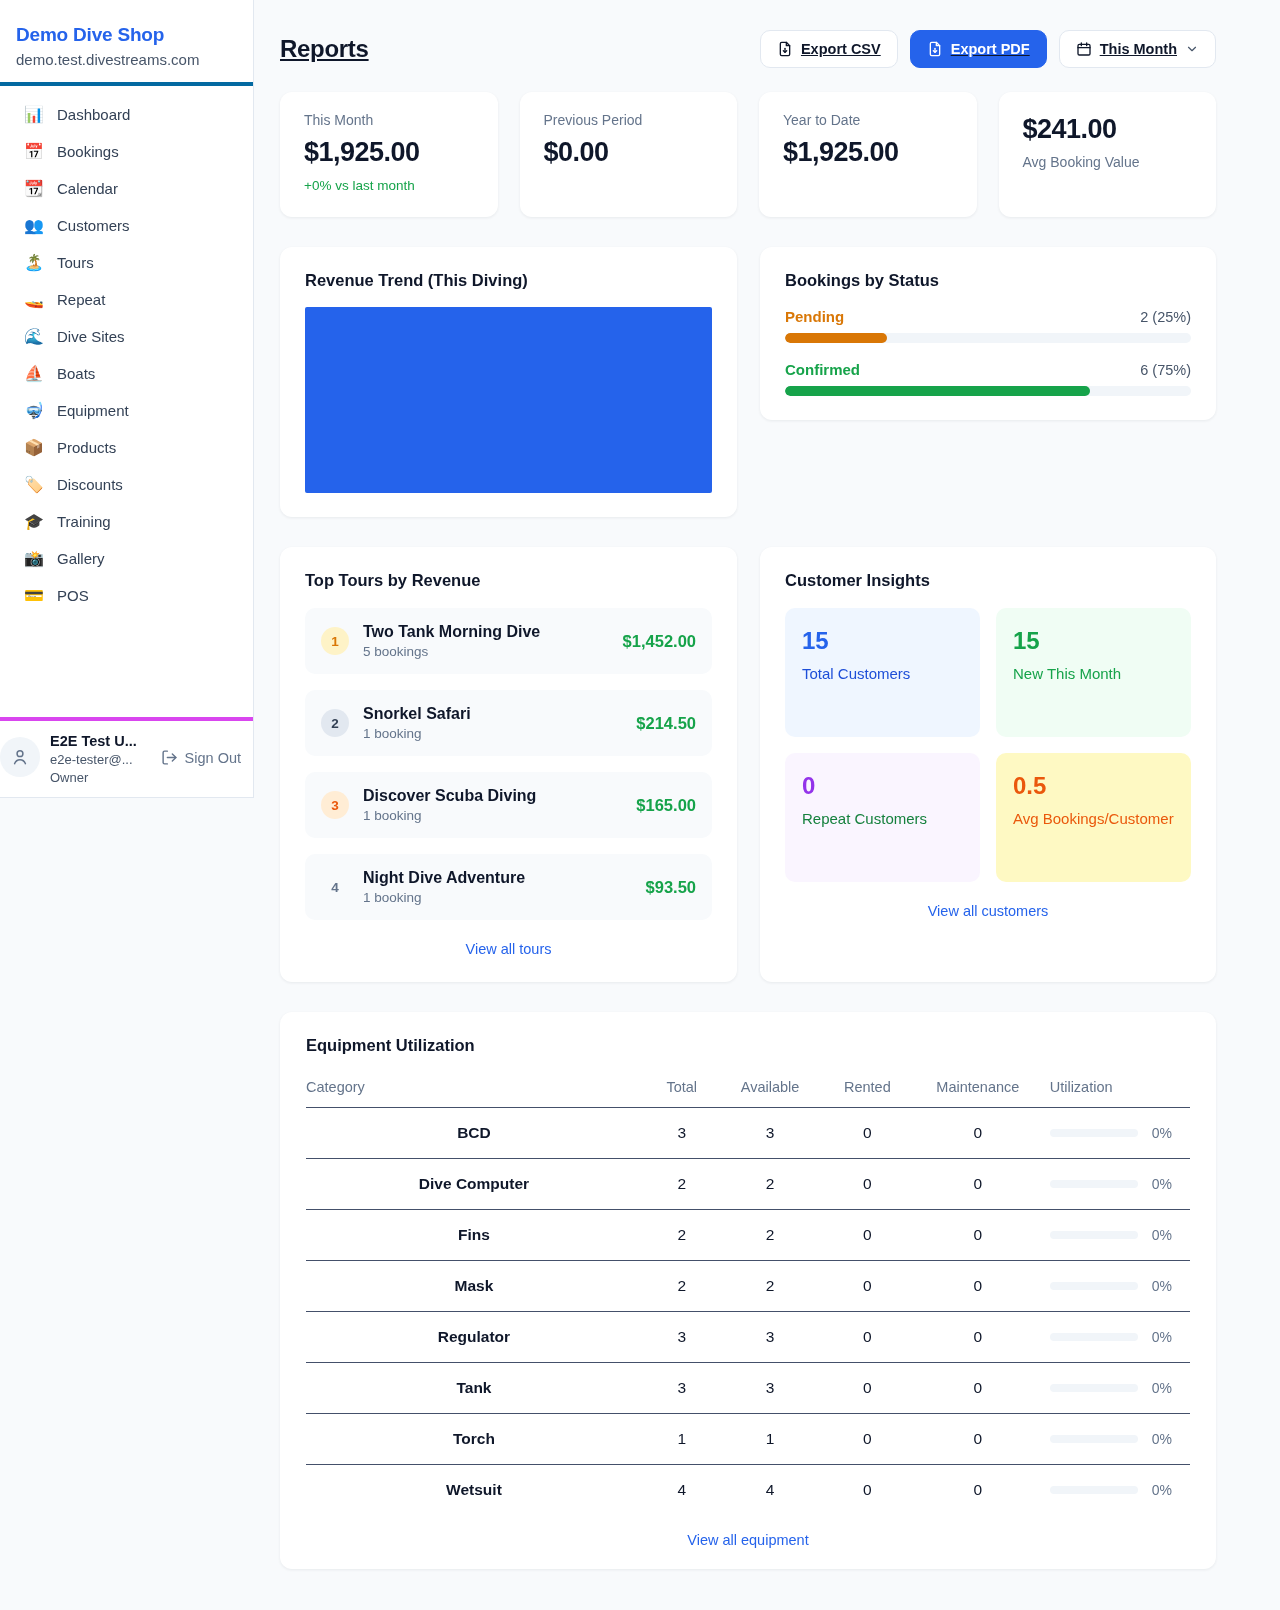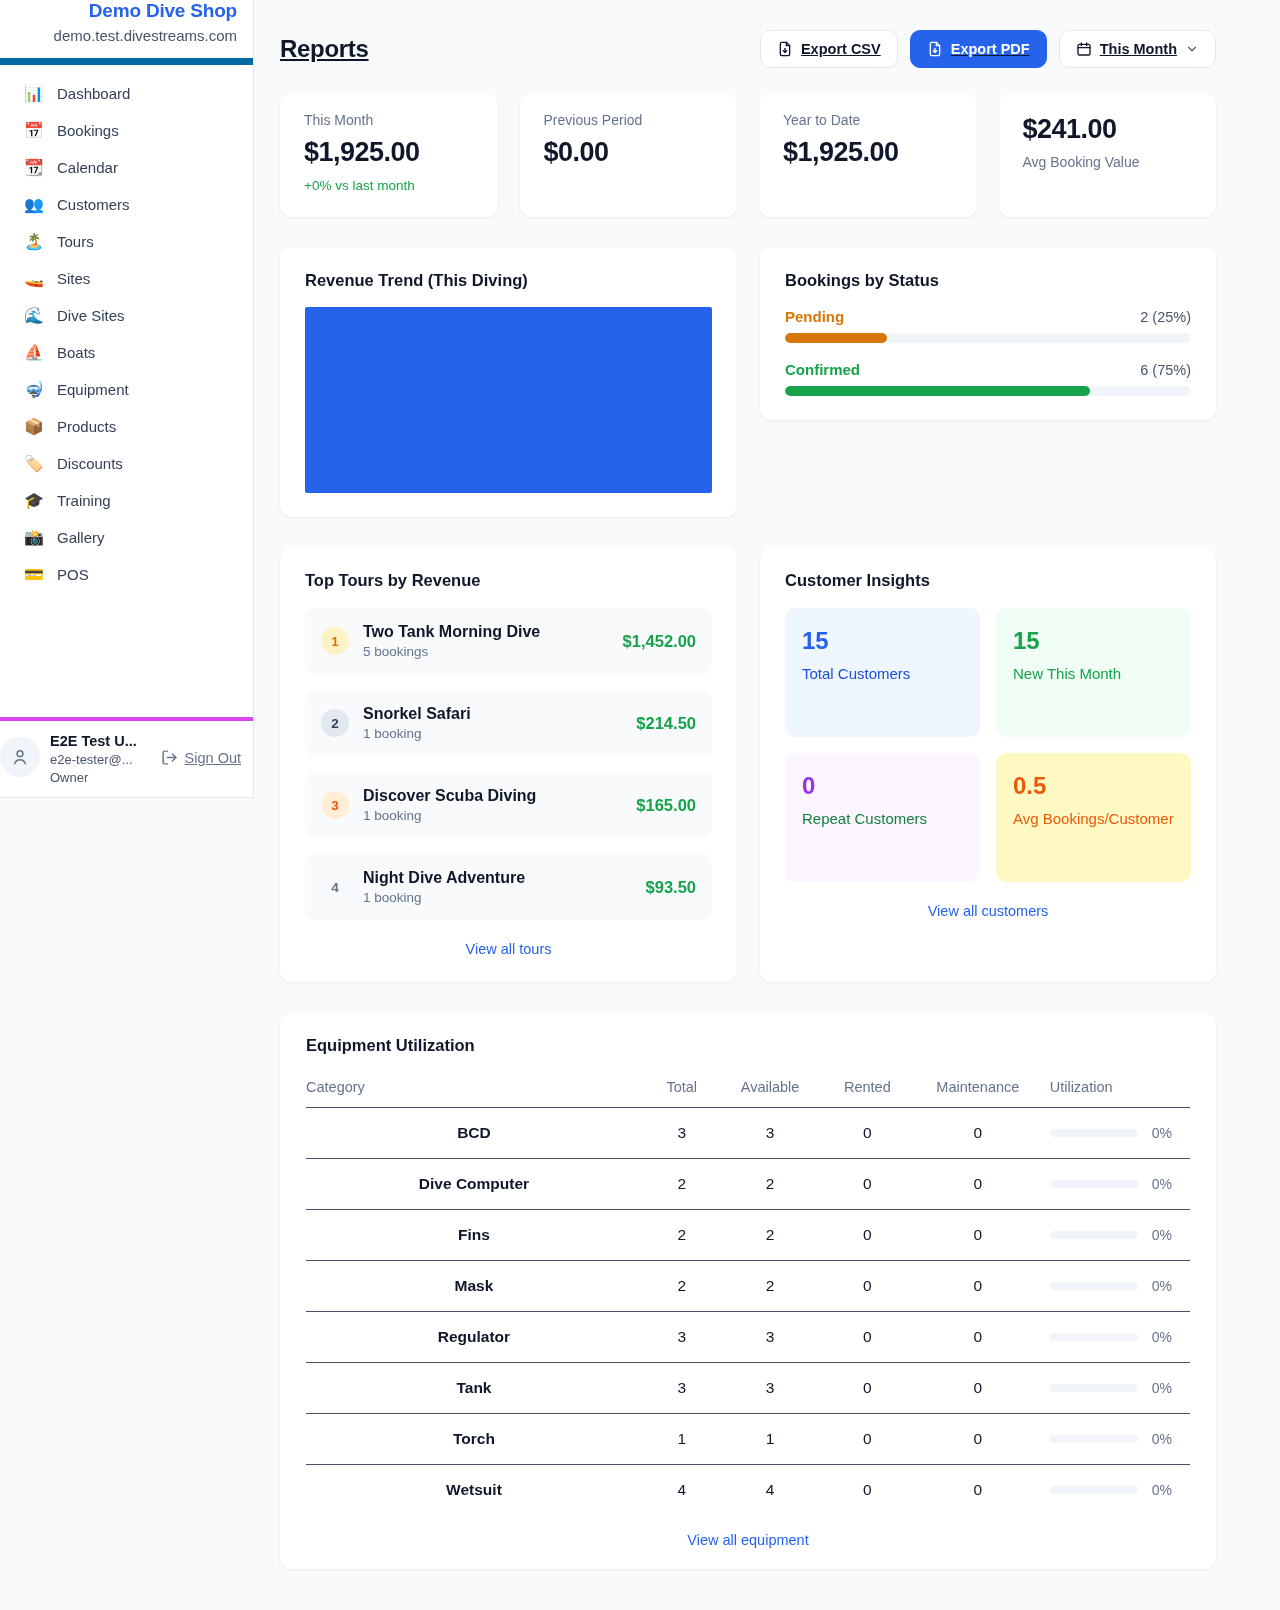--- a/index.html
+++ b/index.html
@@ -11,32 +11,32 @@
     position: relative;
   }
   .page { position:relative; width:1280px; height:1610px; overflow:hidden; }
 
   
   .sidebar {
     position:absolute; top:0; left:0; width:254px; height:798px;
     background:#fff; border-right:1px solid #e2e8f0; border-bottom:1px solid #e2e8f0;
     display:flex; flex-direction:column;
   }
-  .brand { padding:0 16px 14px 16px; border-bottom:7px solid #0369a1;text-align:right; }
+  .brand { padding:24px 16px 14px 16px; border-bottom:4px solid #0369a1; }
   .brand-name { color:#2563eb; font-size:19px; font-weight:bold; letter-spacing:-0.2px; }
   .brand-domain { color:#475569; font-size:15px; margin-top:5px; }
   .nav { padding:10px 0 0 0; flex:1; }
   .nav-item { display:flex; align-items:center; gap:13px; padding:10px 16px 10px 24px; font-size:15px; color:#334155; cursor:pointer; }
   .nav-icon { width:20px; font-size:16px; text-align:center; line-height:1; }
   .user-footer { border-top:4px solid #d946ef; padding:12px 12px 12px 0; display:flex; align-items:flex-start; gap:10px;justify-content:center; }
   .avatar { width:40px; height:40px; border-radius:50%; background:#f1f5f9; color:#64748b; display:flex; align-items:center; justify-content:center; flex:0 0 auto; margin-top:4px; }
   .user-meta { min-width:0; }
   .user-name { font-size:14.5px; font-weight:bold; color:#0f172a; white-space:nowrap; }
   .user-email, .user-role { font-size:13px; color:#475569; margin-top:3px; white-space:nowrap; }
-  .signout { margin-left:auto; display:flex; align-items:center; gap:7px; color:#64748b; font-size:14.5px; cursor:pointer; margin-top:16px; flex:0 0 auto;text-decoration:underline; }
+  .signout { margin-left:auto; display:flex; align-items:center; gap:7px; color:#64748b; font-size:14.5px; cursor:pointer; margin-top:16px; flex:0 0 auto; }
 
   
   .main { position:absolute; left:280px; top:0; width:936px; }
   .header-row { display:flex; justify-content:space-between; align-items:center; padding-top:30px;text-decoration:underline; }
   .page-title { font-size:24px; font-weight:bold; letter-spacing:-0.3px; color:#0f172a; }
   .actions { display:flex; gap:12px;margin-left:29px; }
   .btn { display:inline-flex; align-items:center; gap:8px; padding:10px 16px; border-radius:10px; font-size:14.5px; font-weight:bold; cursor:pointer; background:#fff; border:1px solid #e2e8f0; color:#0f172a; }
   .btn-primary { background:#2563eb; border-color:#2563eb; color:#fff; }
   .btn svg { display:block; }
 
@@ -136,21 +136,21 @@
       <div class="nav-item">
         <span class="nav-icon">👥</span>
         <span>Customers</span>
       </div>
       <div class="nav-item">
         <span class="nav-icon">🏝️</span>
         <span>Tours</span>
       </div>
       <div class="nav-item">
         <span class="nav-icon">🚤</span>
-        <span>Sites</span>
+        <span>Repeat</span>
       </div>
       <div class="nav-item">
         <span class="nav-icon">🌊</span>
         <span>Dive Sites</span>
       </div>
       <div class="nav-item">
         <span class="nav-icon">⛵</span>
         <span>Boats</span>
       </div>
       <div class="nav-item">

